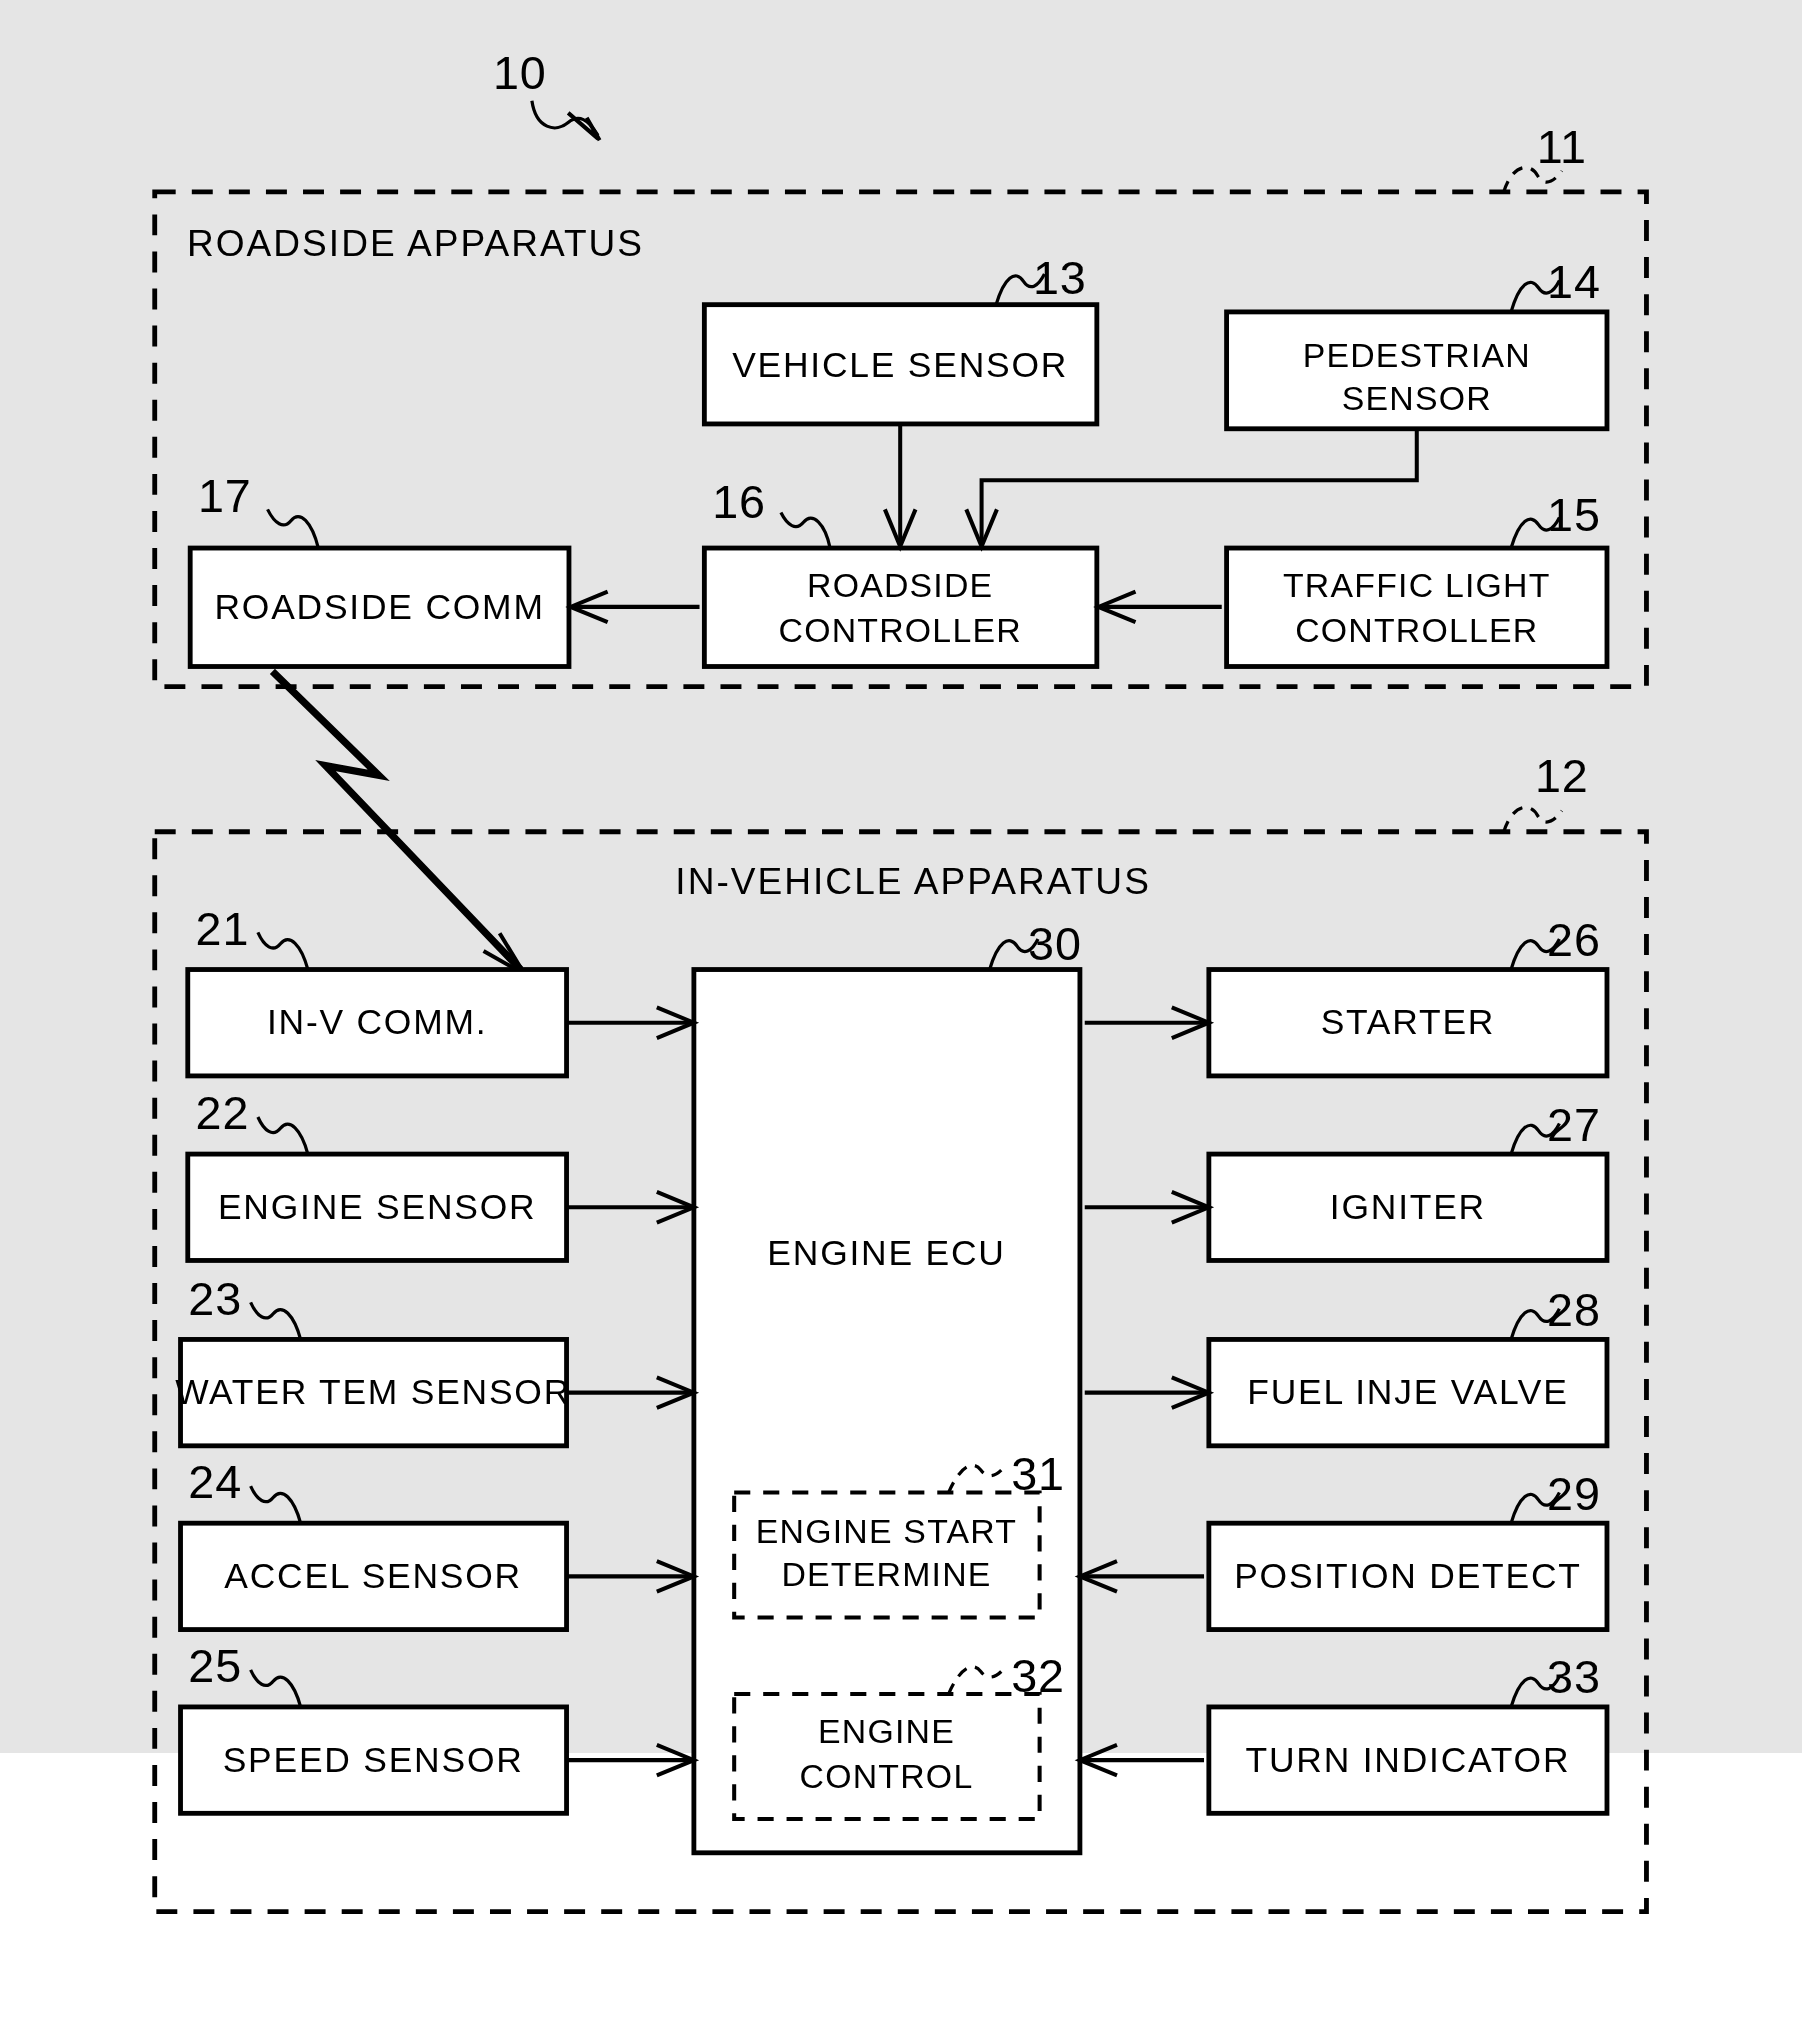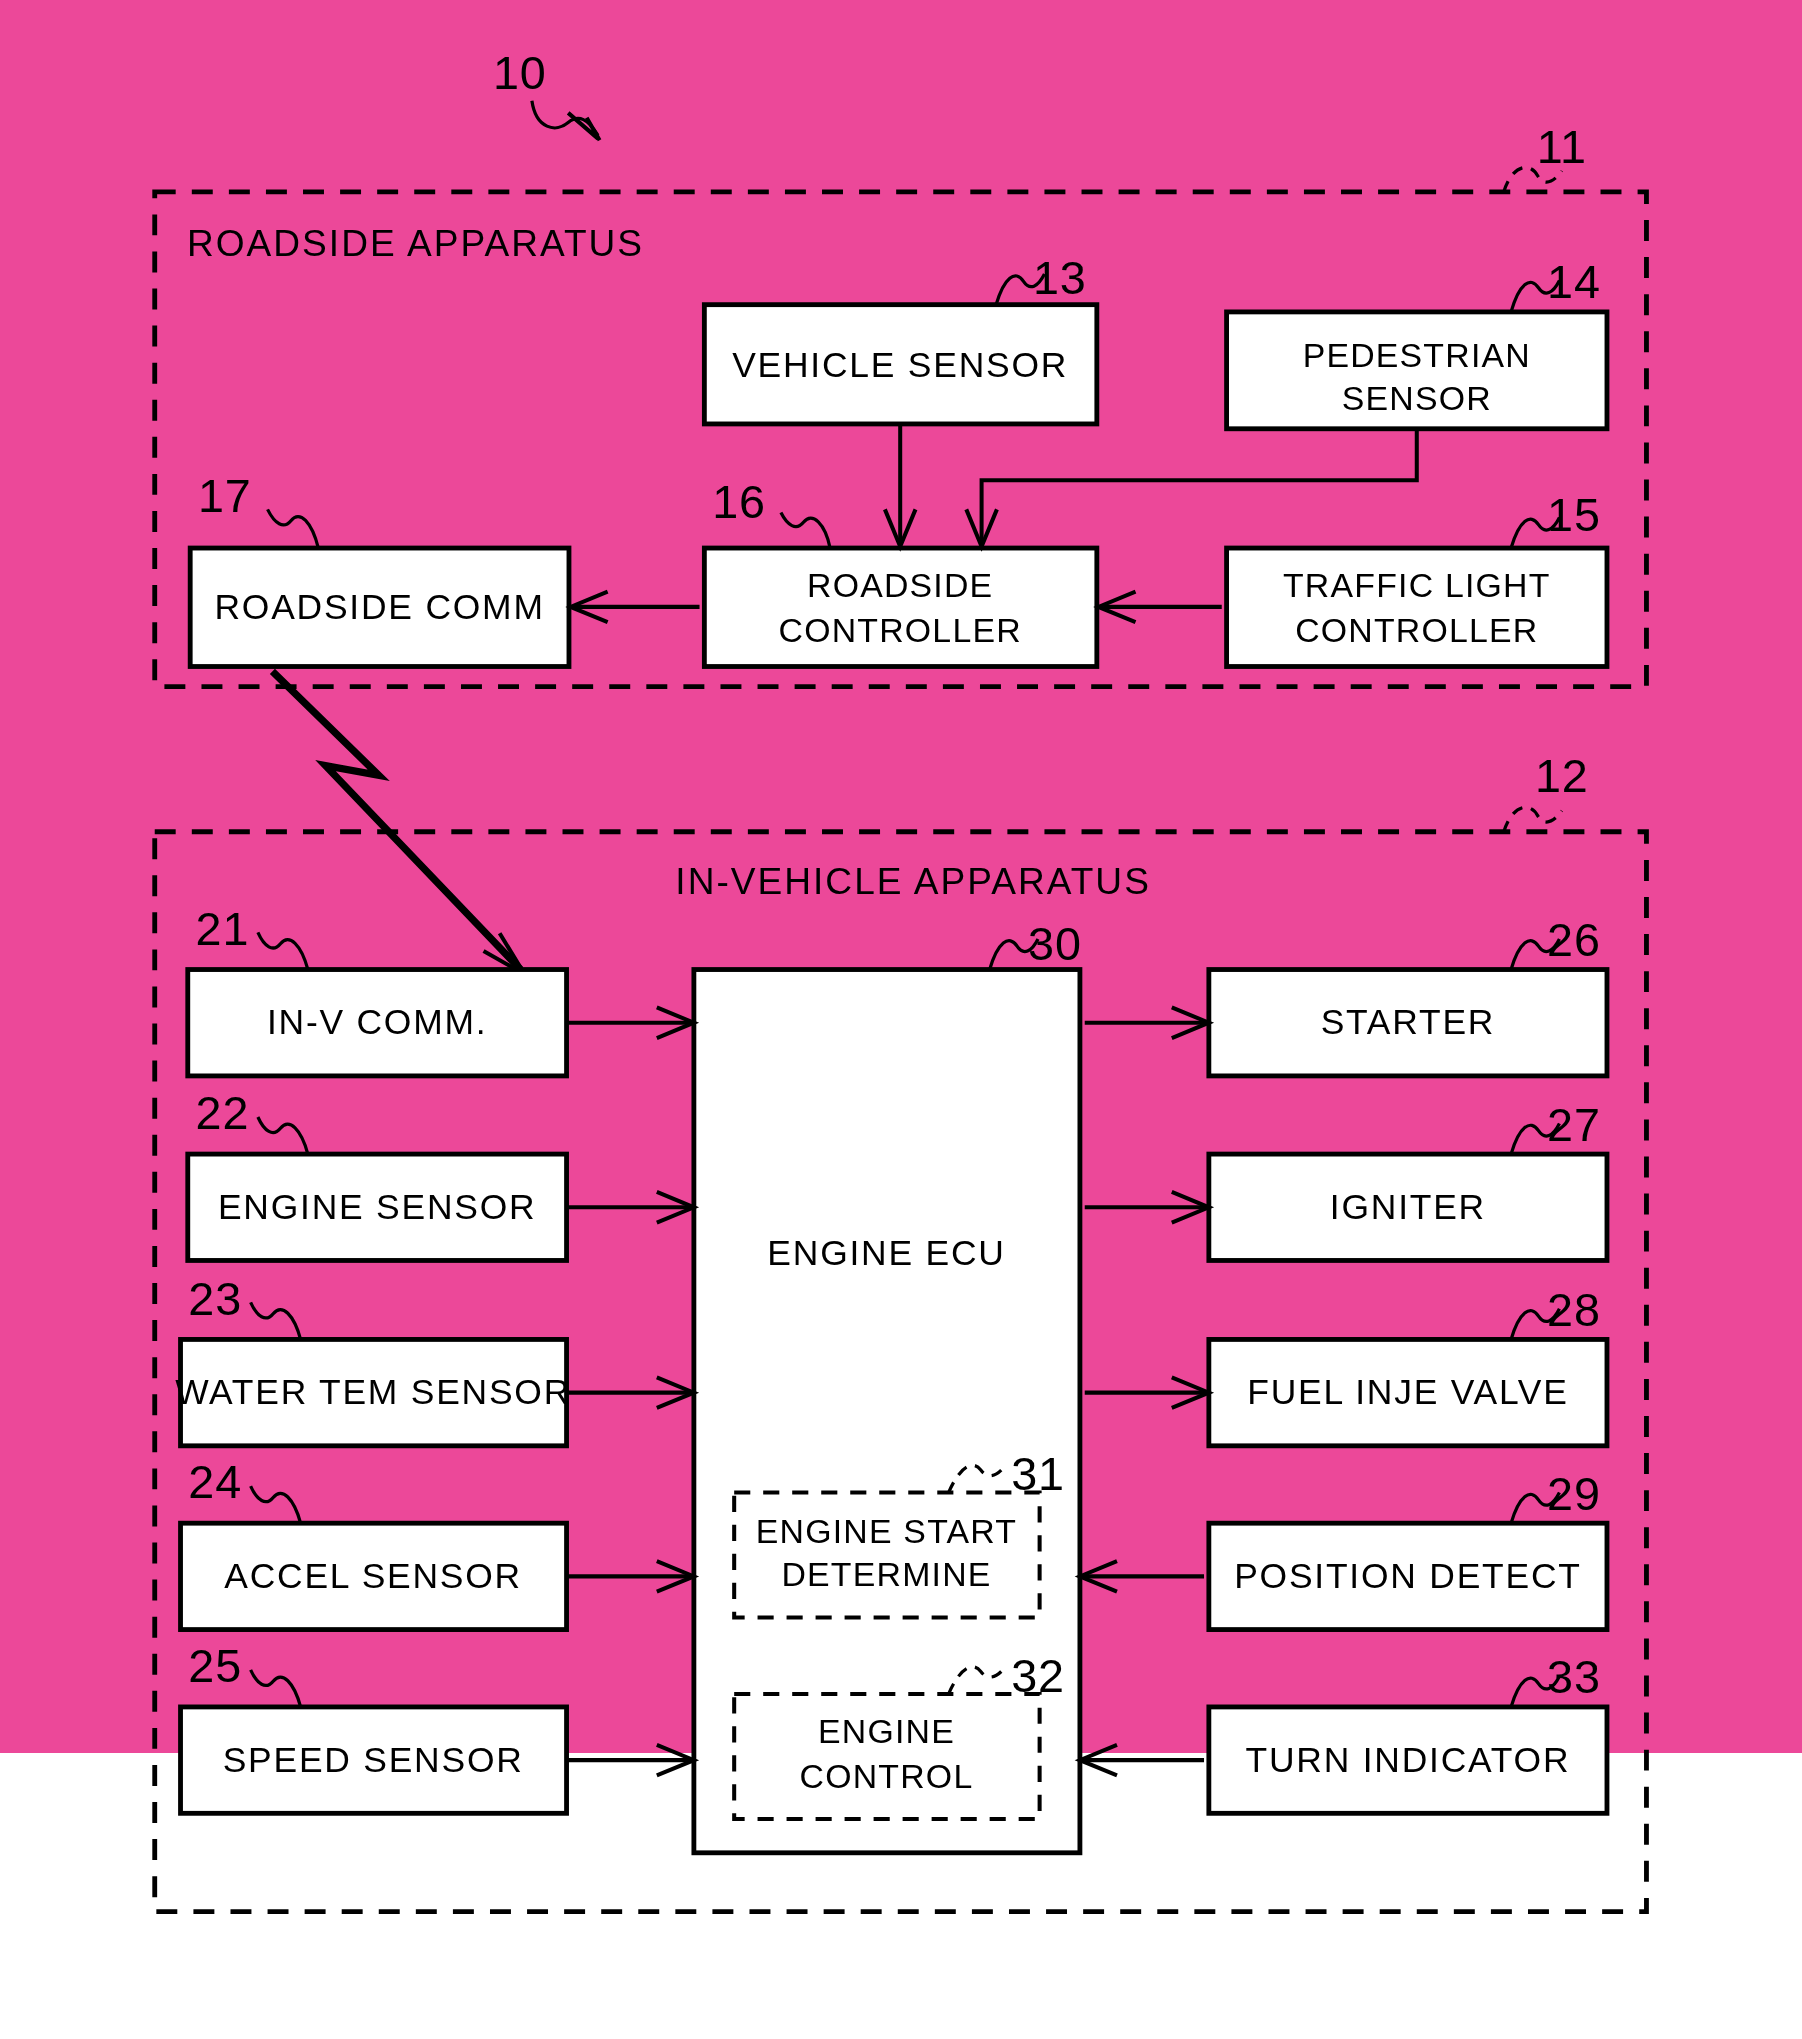--- a/index.html
+++ b/index.html
@@ -10,21 +10,21 @@
   body {
     width: 1802px;
     height: 2039px;
     font-family: "Liberation Sans", sans-serif;
     overflow: hidden;
   }
   #figure {
     position: relative;
     width: 1802px;
     height: 1753px;
-    background: #ec4899;
+    background: #e5e5e5;
   }
   svg#diagram {
     position: absolute;
     top: 0;
     left: 0;
     width: 1802px;
     height: 2039px;
     display: block;
   }
   .blk-rect {

